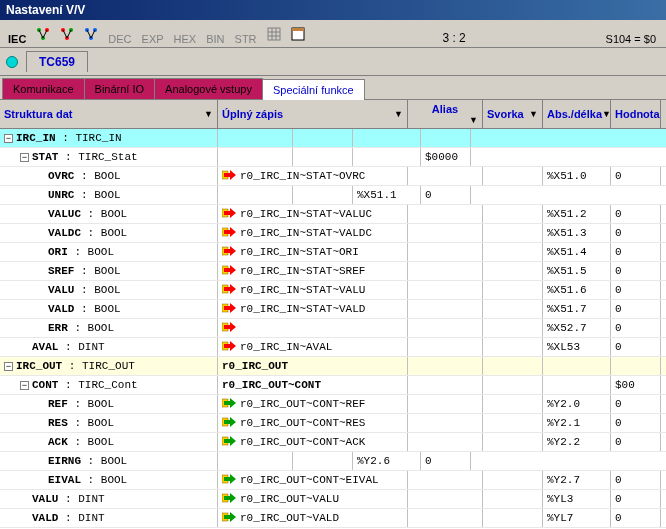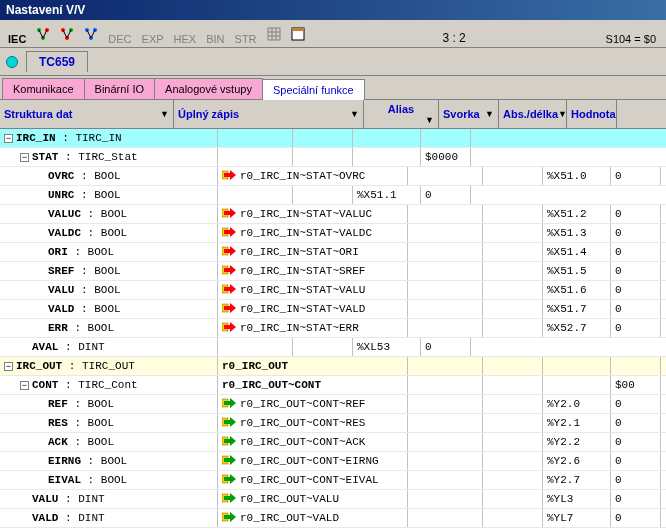--- a/index.html
+++ b/index.html
@@ -9,27 +9,27 @@
 .tb-text { font-size: 11px; color: #000; font-weight: bold; padding: 0 4px; }
 .tb-text.dim { color: #808080; font-weight: normal; }
 .tb-icon { width: 22px; height: 22px; display: flex; align-items: center; justify-content: center; cursor: pointer; }
 .tb-spacer { flex: 1; }
 .tb-ratio { font-size: 12px; color: #000; padding: 0 20px; }
 .tb-status { font-size: 11px; color: #000; padding: 0 6px; }
 .device-row { background: #d4d0c8; padding: 4px 6px; display: flex; align-items: center; gap: 8px; border-bottom: 1px solid #808080; height: 28px; }
 .device-led { width: 12px; height: 12px; border-radius: 50%; background: #00d8d8; border: 1px solid #008080; }
 .device-tab { border: 1px solid #808080; border-bottom: none; background: #d4d0c8; padding: 3px 12px; font-weight: bold; color: #0000cc; font-size: 12px; }
 .tabs { background: #d4d0c8; display: flex; padding: 2px 2px 0 2px; border-bottom: 1px solid #808080; }
-.tab { border: 1px solid #808080; border-bottom: none; padding: 4px 10px; background: #f9a8d4; font-size: 11px; cursor: pointer; margin-right: -1px; }
+.tab { border: 1px solid #808080; border-bottom: none; padding: 4px 10px; background: #be185d; font-size: 11px; cursor: pointer; margin-right: -1px; }
 .tab.active { background: #fff; font-weight: normal; color: #0000cc; position: relative; top: 1px; }
 .grid { background: #fff; overflow: auto; height: calc(529px - 18px - 28px - 28px - 24px); }
 .grid-header { display: flex; background: #d4d0c8; border-bottom: 1px solid #808080; position: sticky; top: 0; }
 .gh { border-right: 1px solid #808080; padding: 3px 4px; font-weight: bold; color: #0000cc; font-size: 11px; display: flex; align-items: center; white-space: nowrap; }
 .gh .sort { margin-left: auto; color: #000; font-size: 9px; }
-.c-struct { width: 174px; }
+.c-struct { width: 218px; }
 .c-zapis { width: 190px; }
 .c-alias { width: 75px; flex-direction: column; }
 .c-svorka { width: 60px; }
 .c-abs { width: 68px; }
 .c-hod { width: 50px; }
 .row { display: flex; height: 19px; align-items: center; border-bottom: 1px solid #e8e8e8; }
 .row.cyan { background: #9fffff; }
 .row.yellow { background: #ffffdf; }
 .cell { border-right: 1px solid #c0c0c0; padding: 0 4px; height: 100%; display: flex; align-items: center; white-space: nowrap; overflow: hidden; font-family: "Courier New", monospace; font-size: 11px; }
 .struct-cell { width: 218px; position: relative; }
@@ -327,34 +327,42 @@
           <span class="nm">ERR</span>
           <span class="ty">&nbsp;: BOOL</span>
   </div>
         <div class="cell c-zapis">
           <span class="arrow-icon arrow-in">
             <svg width="16" height="14">
               <rect x="0" y="2" width="6" height="8" class="arrow-box"></rect>
               <path d="M2 4 L8 4 L8 1 L14 6 L8 11 L8 8 L2 8 Z"></path>
             </svg>
           </span>
-          <span style="">r0_IRC_IN~STAT~ERR</span>
         </div>
         <div class="cell c-alias"></div>
         <div class="cell c-svorka"></div>
         <div class="cell c-abs">%X52.7</div>
         <div class="cell c-hod">0</div>
       </div>
       <div class="row ">
         <div class="cell struct-cell">
     <span style="display:inline-block;width:16px"></span>
           <span style="display:inline-block;width:12px"></span>
           <span class="nm">AVAL</span>
           <span class="ty">&nbsp;: DINT</span>
   </div>
+        <div class="cell c-zapis">
+          <span class="arrow-icon arrow-in">
+            <svg width="16" height="14">
+              <rect x="0" y="2" width="6" height="8" class="arrow-box"></rect>
+              <path d="M2 4 L8 4 L8 1 L14 6 L8 11 L8 8 L2 8 Z"></path>
+            </svg>
+          </span>
+          <span style="">r0_IRC_IN~AVAL</span>
+        </div>
         <div class="cell c-alias"></div>
         <div class="cell c-svorka"></div>
         <div class="cell c-abs">%XL53</div>
         <div class="cell c-hod">0</div>
       </div>
       <div class="row yellow">
         <div class="cell struct-cell">
     <span style="display:inline-block;width:0px"></span>
           <span class="tree-toggle">−</span>
           <span class="nm">IRC_OUT</span>
@@ -446,29 +454,20 @@
         <div class="cell c-abs">%Y2.2</div>
         <div class="cell c-hod">0</div>
       </div>
       <div class="row ">
         <div class="cell struct-cell">
     <span style="display:inline-block;width:32px"></span>
           <span style="display:inline-block;width:12px"></span>
           <span class="nm">EIRNG</span>
           <span class="ty">&nbsp;: BOOL</span>
   </div>
-        <div class="cell c-zapis">
-          <span class="arrow-icon arrow-out">
-            <svg width="16" height="14">
-              <rect x="0" y="2" width="6" height="8" class="arrow-box"></rect>
-              <path d="M2 4 L8 4 L8 1 L14 6 L8 11 L8 8 L2 8 Z"></path>
-            </svg>
-          </span>
-          <span style="">r0_IRC_OUT~CONT~EIRNG</span>
-        </div>
         <div class="cell c-alias"></div>
         <div class="cell c-svorka"></div>
         <div class="cell c-abs">%Y2.6</div>
         <div class="cell c-hod">0</div>
       </div>
       <div class="row ">
         <div class="cell struct-cell">
     <span style="display:inline-block;width:32px"></span>
           <span style="display:inline-block;width:12px"></span>
           <span class="nm">EIVAL</span>

